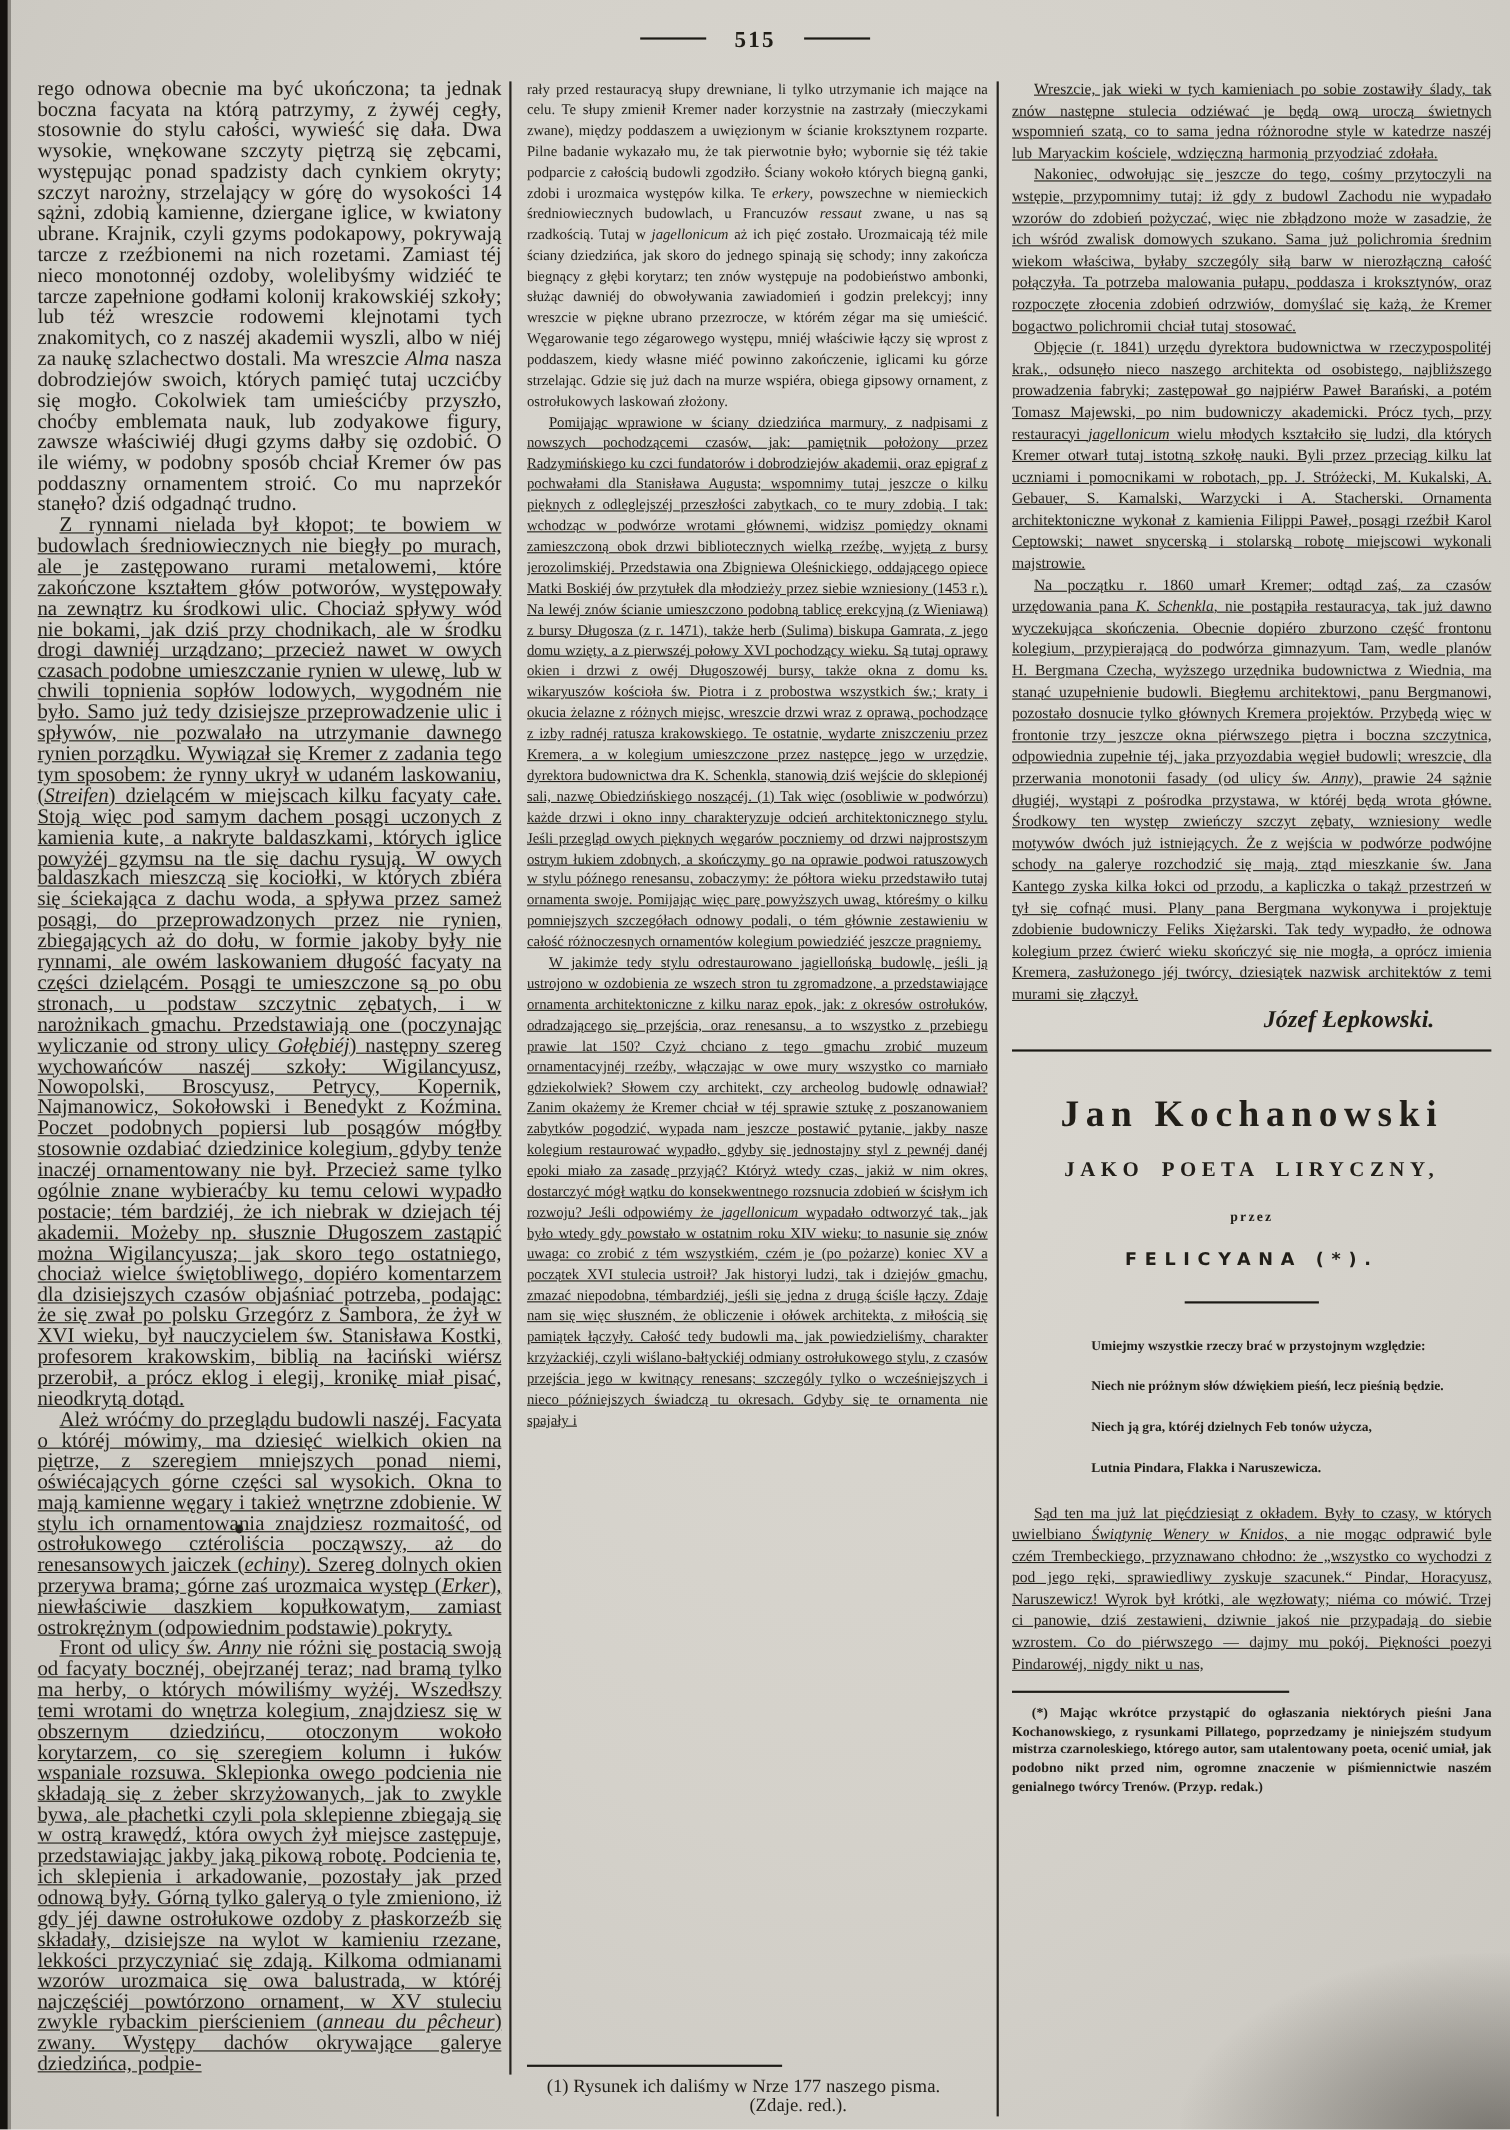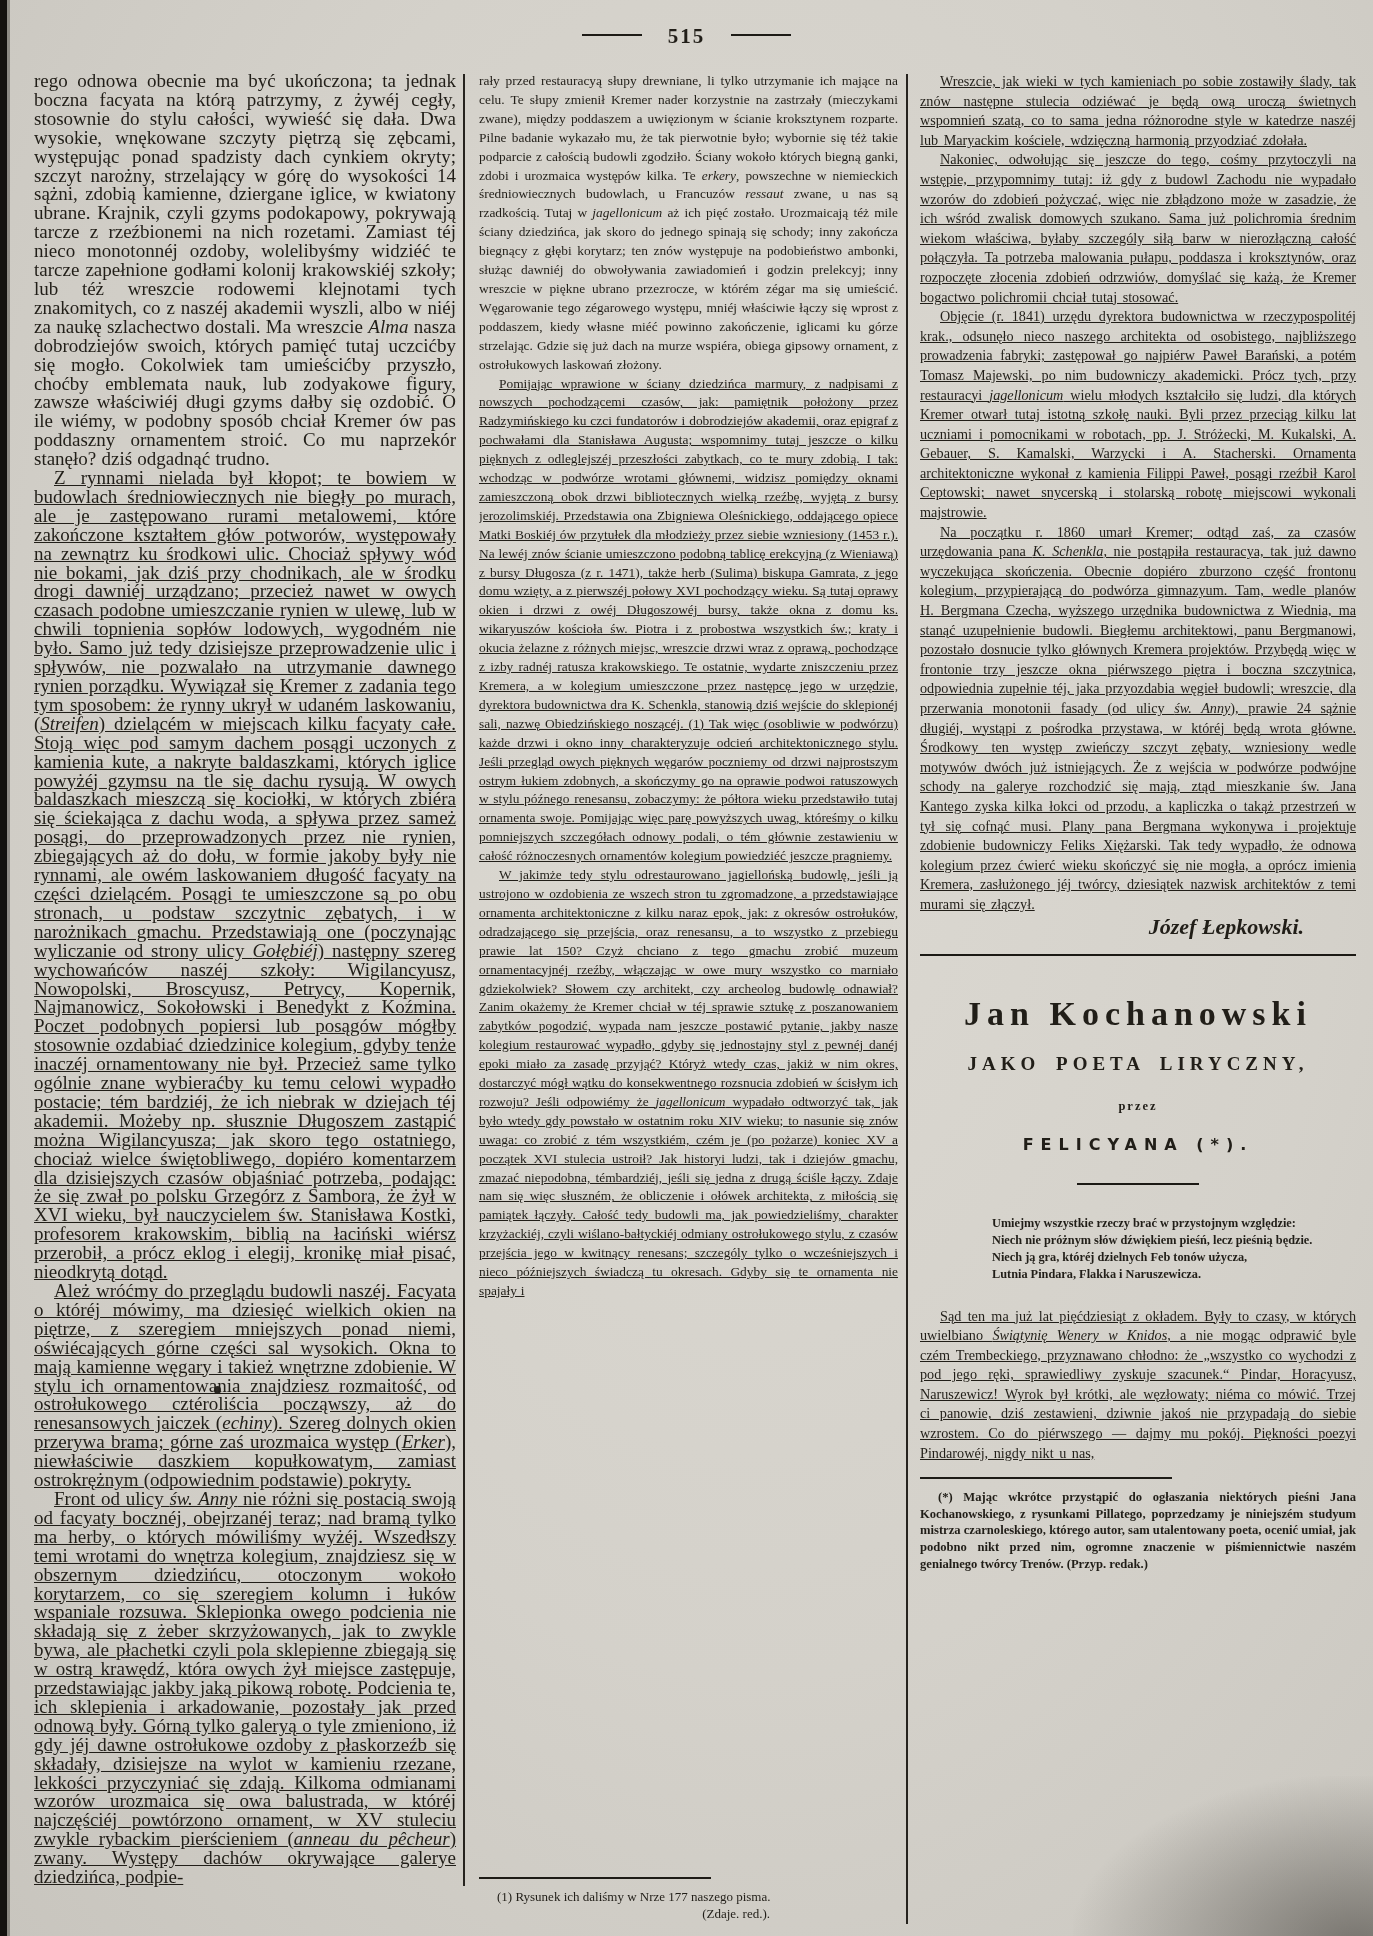--- a/index.html
+++ b/index.html
@@ -24,42 +24,42 @@
   #col1{left:34px;width:422px;height:1828px;overflow:hidden;
         font-size:19px;line-height:18.9px;word-spacing:.5px;}
   #col2{left:479px;width:419px;height:1856px;overflow:hidden;
         font-size:13.4px;line-height:18.9px;word-spacing:.5px;}
   #col2-body{max-height:1764px;overflow:hidden;}
   #col3{left:920px;width:436px;height:1858px;overflow:hidden;
         font-size:14.2px;line-height:19.6px;word-spacing:2px;}
   .para{margin:0;}
   .para.ind{text-indent:20px;text-decoration:underline;}
 
-  .footnote{font-size:13px;line-height:17.2px;word-spacing:normal;text-align:justify;}
+  .footnote{font-size:17px;line-height:17.2px;word-spacing:normal;text-align:justify;}
   .fn-rule{width:232px;border-top:2px solid #1d1b16;margin:0 0 9px 0;}
   #col2-footnote{position:absolute;left:0;bottom:6px;width:100%;}
   .fn-indent{text-indent:18px;}
   .fn-attr{text-align:right;padding-right:128px;}
 
   .signature{font-style:italic;font-weight:bold;font-size:22px;text-align:right;
              padding-right:52px;margin-top:2px;word-spacing:normal;}
   .art-rule{border:0;border-top:2px solid #1b1914;margin:18px 0 0 0;}
 
   .a2-title{font-weight:bold;font-size:34px;letter-spacing:6px;text-align:center;
             margin-top:48px;word-spacing:normal;}
   .a2-subtitle{font-size:19px;letter-spacing:5px;text-align:center;margin-top:30px;
                font-weight:bold;word-spacing:6px;}
   .a2-przez{font-size:12.5px;letter-spacing:2px;text-align:center;margin-top:24px;
             font-weight:bold;word-spacing:normal;}
   .a2-byline{font-family:"DejaVu Sans","Liberation Sans",sans-serif;font-weight:bold;
              font-size:16px;letter-spacing:7px;text-align:center;margin-top:18px;word-spacing:normal;}
   .a2-shortrule{width:122px;border-top:2px solid #1b1914;margin:28px auto 30px auto;}
   .epigraph{margin:0 0 0 72px;font-size:12.3px;line-height:17px;font-weight:bold;
             text-align:left;word-spacing:normal;}
-  .epiline{white-space:nowrap;}
+  .epiline{white-space:nowrap;margin-top:20px;}
   .a2-body{margin-top:24px;}
   .fn3{font-weight:bold;font-size:12.6px;line-height:16.6px;margin-top:14px;}
   .fn3 .fn-rule{width:252px;margin-bottom:10px;border-top-width:2px;}
 </style>
 </head>
 <body>
 
 <div class="scan-edge-left"></div>
 <div class="scan-edge-left2"></div>
 <div class="corner-shadow"></div>

